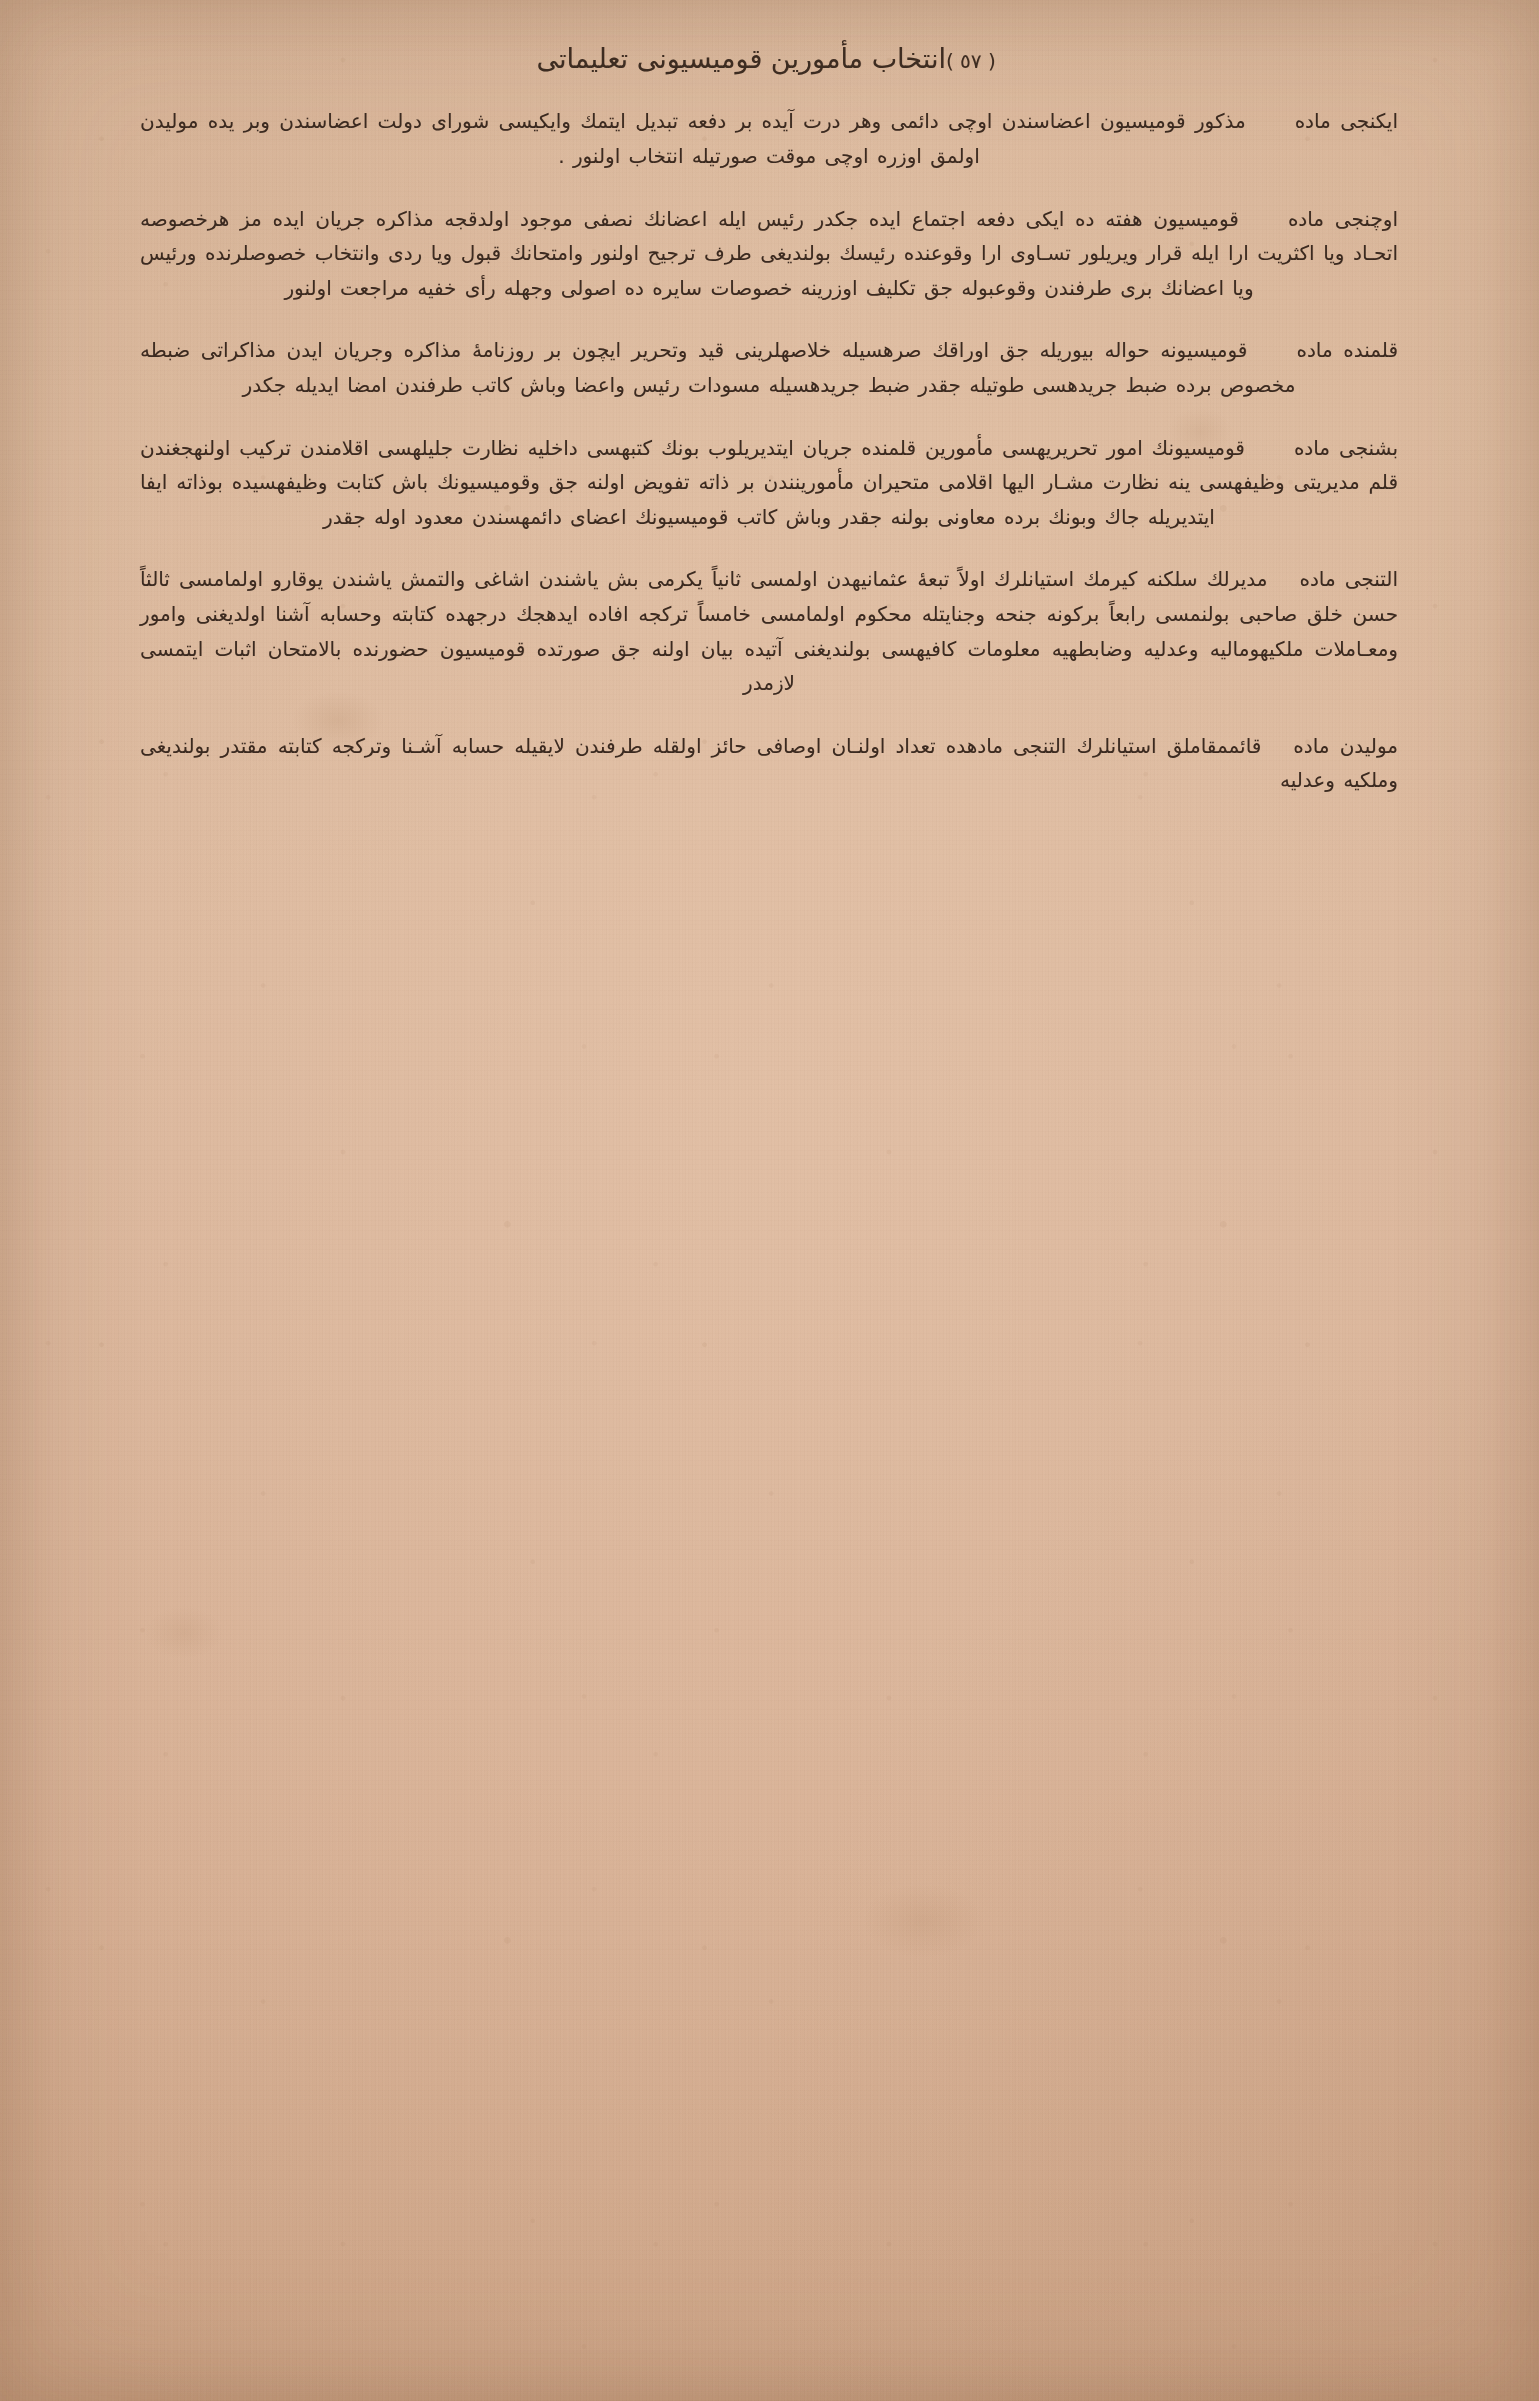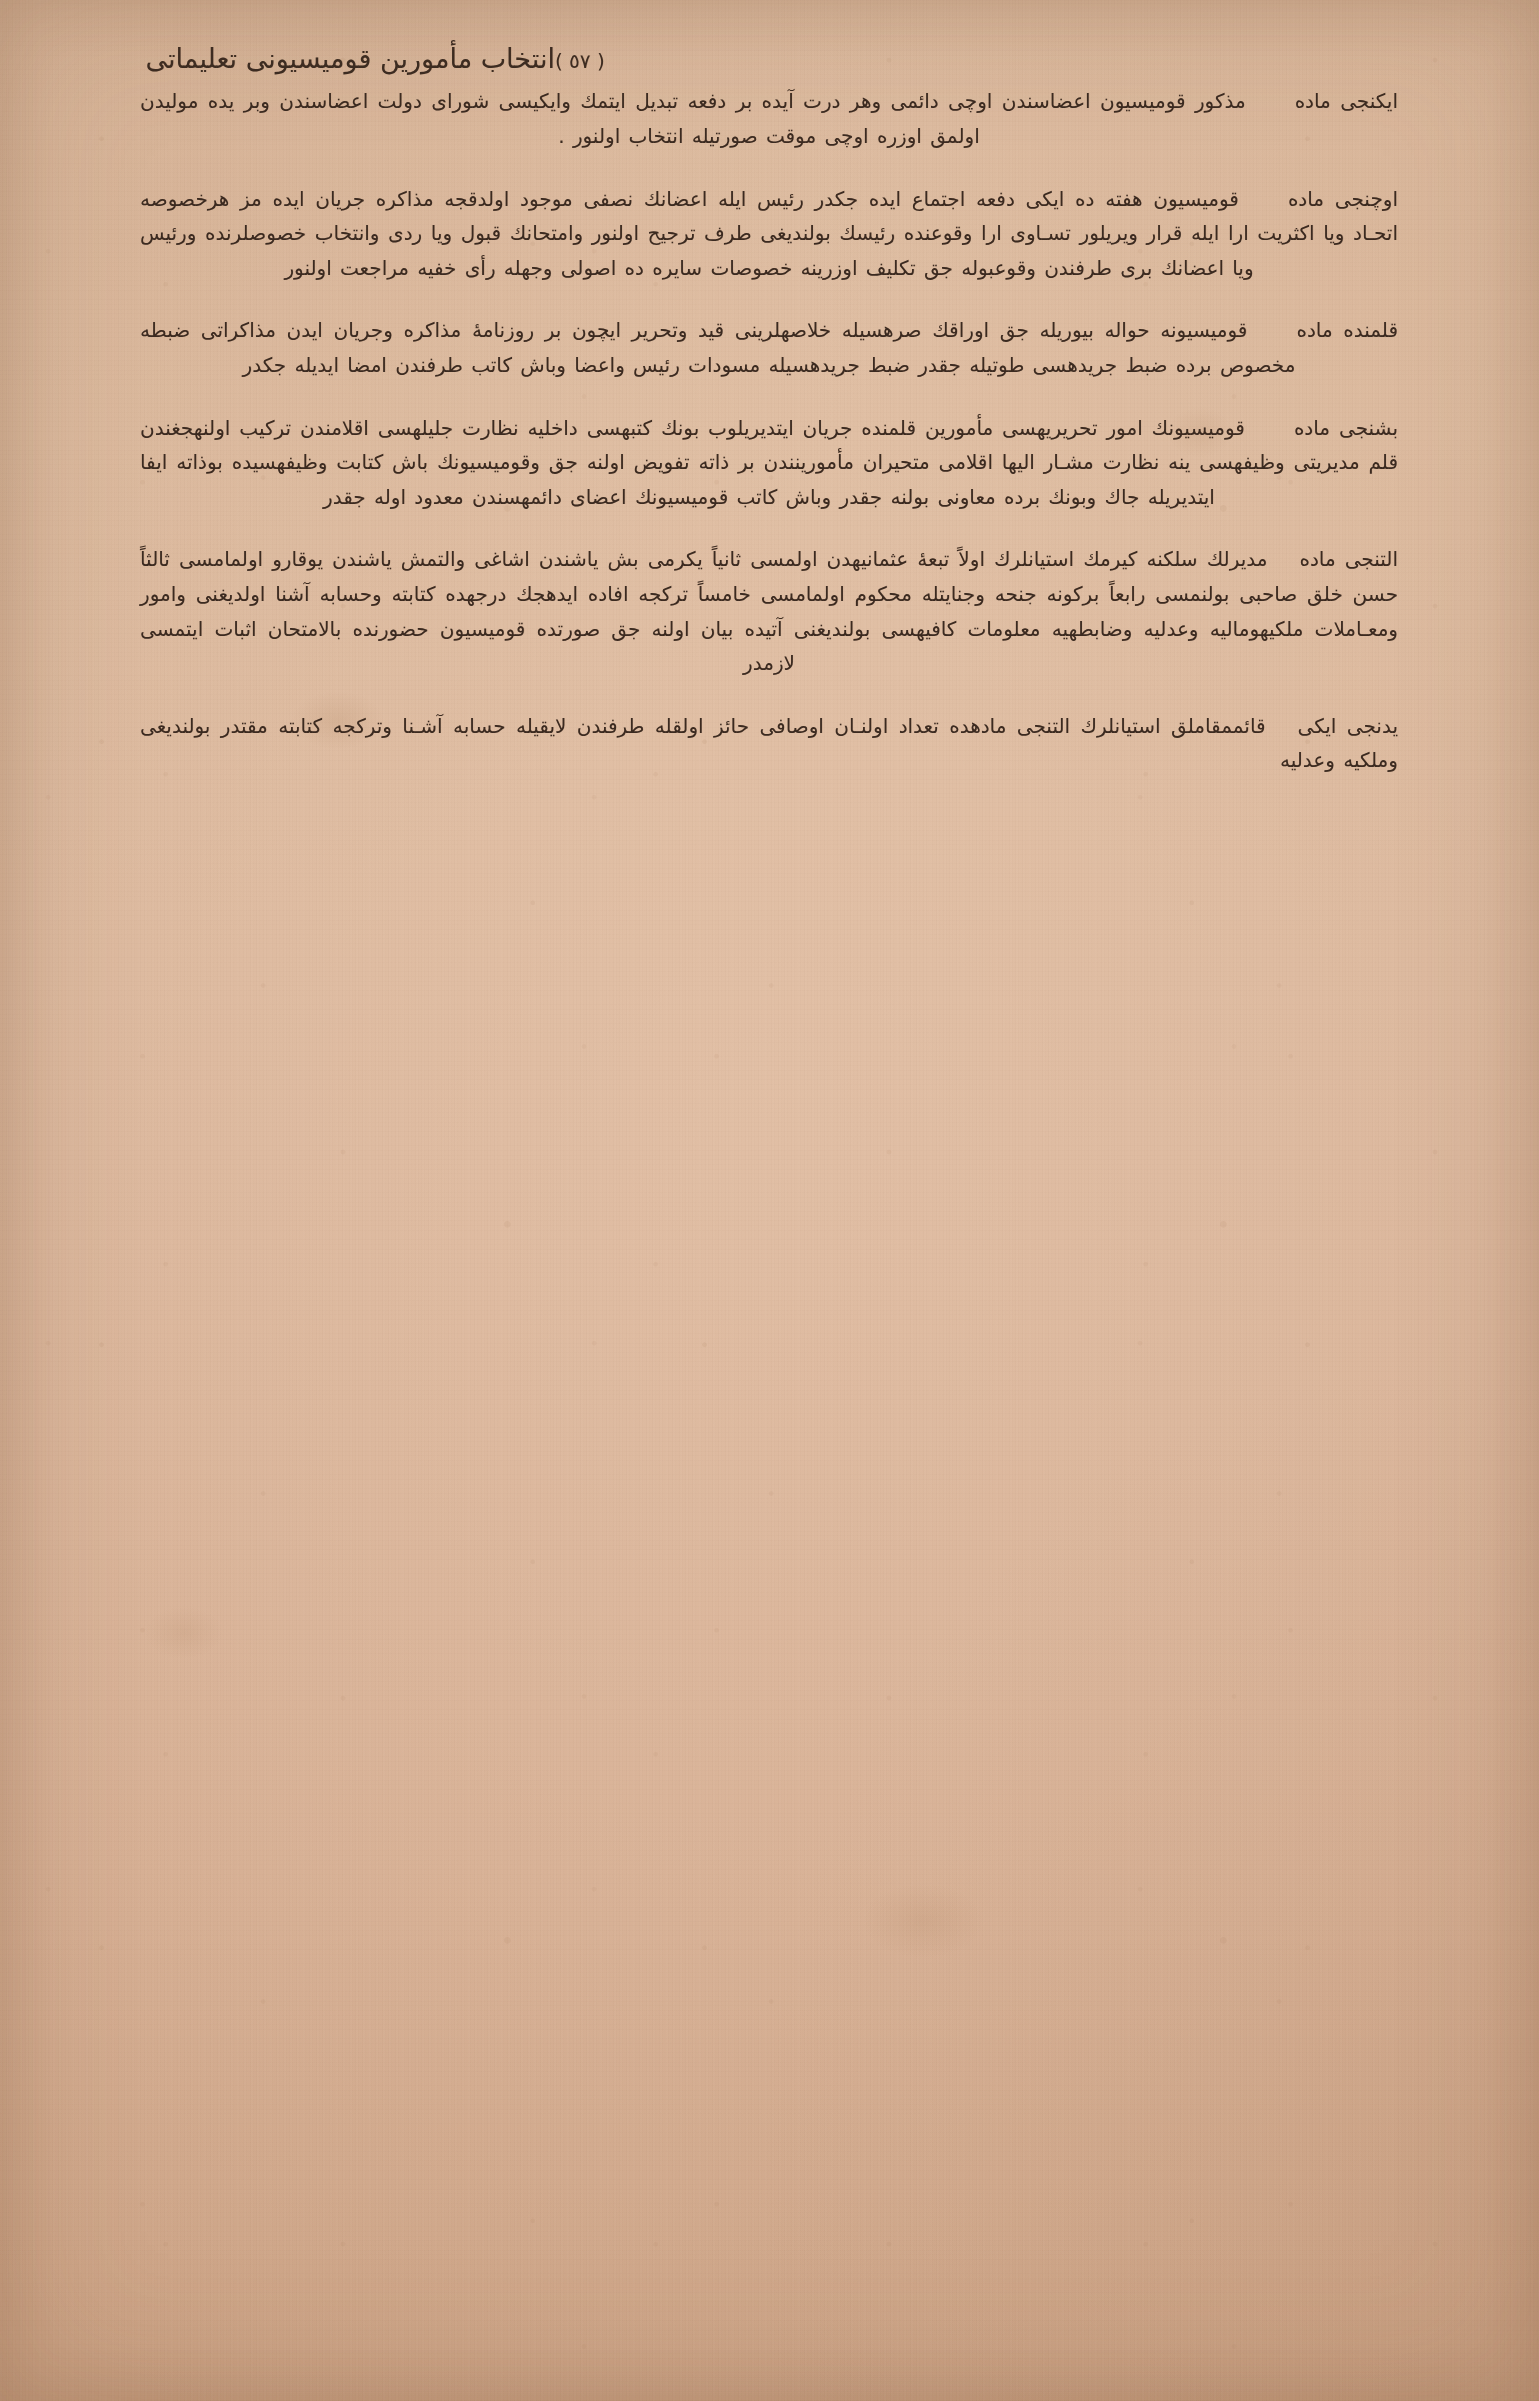--- a/index.html
+++ b/index.html
@@ -88,22 +88,22 @@
     bottom: 0;
     z-index: 5;
     font-family: "DejaVu Sans", "Liberation Sans", sans-serif;
     color: #3a2a20;
   }
 
   .header-row {
     display: flex;
     flex-direction: row-reverse;
     align-items: baseline;
-    justify-content: flex-start;
-    margin-bottom: 7px;
+    justify-content: center;
+    margin-bottom: 27px;
     padding: 0 11.3px 0 5.6px;
   }
 
   .doc-title {
     font-size: 27px;
     line-height: 1.35;
     color: #3d2c21;
     letter-spacing: 0.5px;
     white-space: nowrap;
     text-shadow: 0.4px 0.4px 0 rgba(80,52,34,0.25);
@@ -181,20 +181,20 @@
 
     <div class="article art-5">
       <p><span class="art-label">بشنجی ماده</span><span class="gap-wide"></span><span>قوميسيونك امور تحریریهسی مأمورین قلمنده جریان ایتدیریلوب بونك كتبهسی داخلیه نظارت جلیلهسی اقلامندن تركیب اولنهجغندن قلم مدیریتی وظیفهسی ینه نظارت مشـار الیها اقلامی متحیران مأمورینندن بر ذاته تفویض اولنه جق وقوميسيونك باش كتابت وظیفهسیده بوذاته ایفا ایتدیریله جاك وبونك برده معاونی بولنه جقدر وباش كاتب قوميسيونك اعضای دائمهسندن معدود اوله جقدر</span></p>
     </div>
 
     <div class="article art-6">
       <p><span class="art-label">التنجی ماده</span><span class="gap-med"></span><span>مدیرلك سلكنه كیرمك استیانلرك اولاً تبعهٔ عثمانیهدن اولمسی ثانیاً یكرمی بش یاشندن اشاغی والتمش یاشندن یوقارو اولمامسی ثالثاً حسن خلق صاحبی بولنمسی رابعاً بركونه جنحه وجنایتله محكوم اولمامسی خامساً تركجه افاده ایدهجك درجهده كتابته وحسابه آشنا اولدیغنی وامور ومعـاملات ملكیهومالیه وعدلیه وضابطهیه معلومات كافیهسی بولندیغنی آتیده بیان اولنه جق صورتده قوميسيون حضورنده بالامتحان اثبات ایتمسی لازمدر</span></p>
     </div>
 
     <div class="article art-7">
-      <p><span class="art-label">یدنجی ایكی</span><span class="gap-med"></span><span>قائممقاملق استیانلرك التنجی مادهده تعداد اولنـان اوصافی حائز اولقله طرفندن لایقیله حسابه آشـنا وتركجه كتابته مقتدر بولندیغی وملكیه وعدلیه</span></p>
+      <p><span class="art-label">مولیدن ماده</span><span class="gap-med"></span><span>قائممقاملق استیانلرك التنجی مادهده تعداد اولنـان اوصافی حائز اولقله طرفندن لایقیله حسابه آشـنا وتركجه كتابته مقتدر بولندیغی وملكیه وعدلیه</span></p>
     </div>
 
   </div>
 
   <div class="vignette"></div>
 </div>
 
 
 </body></html>

